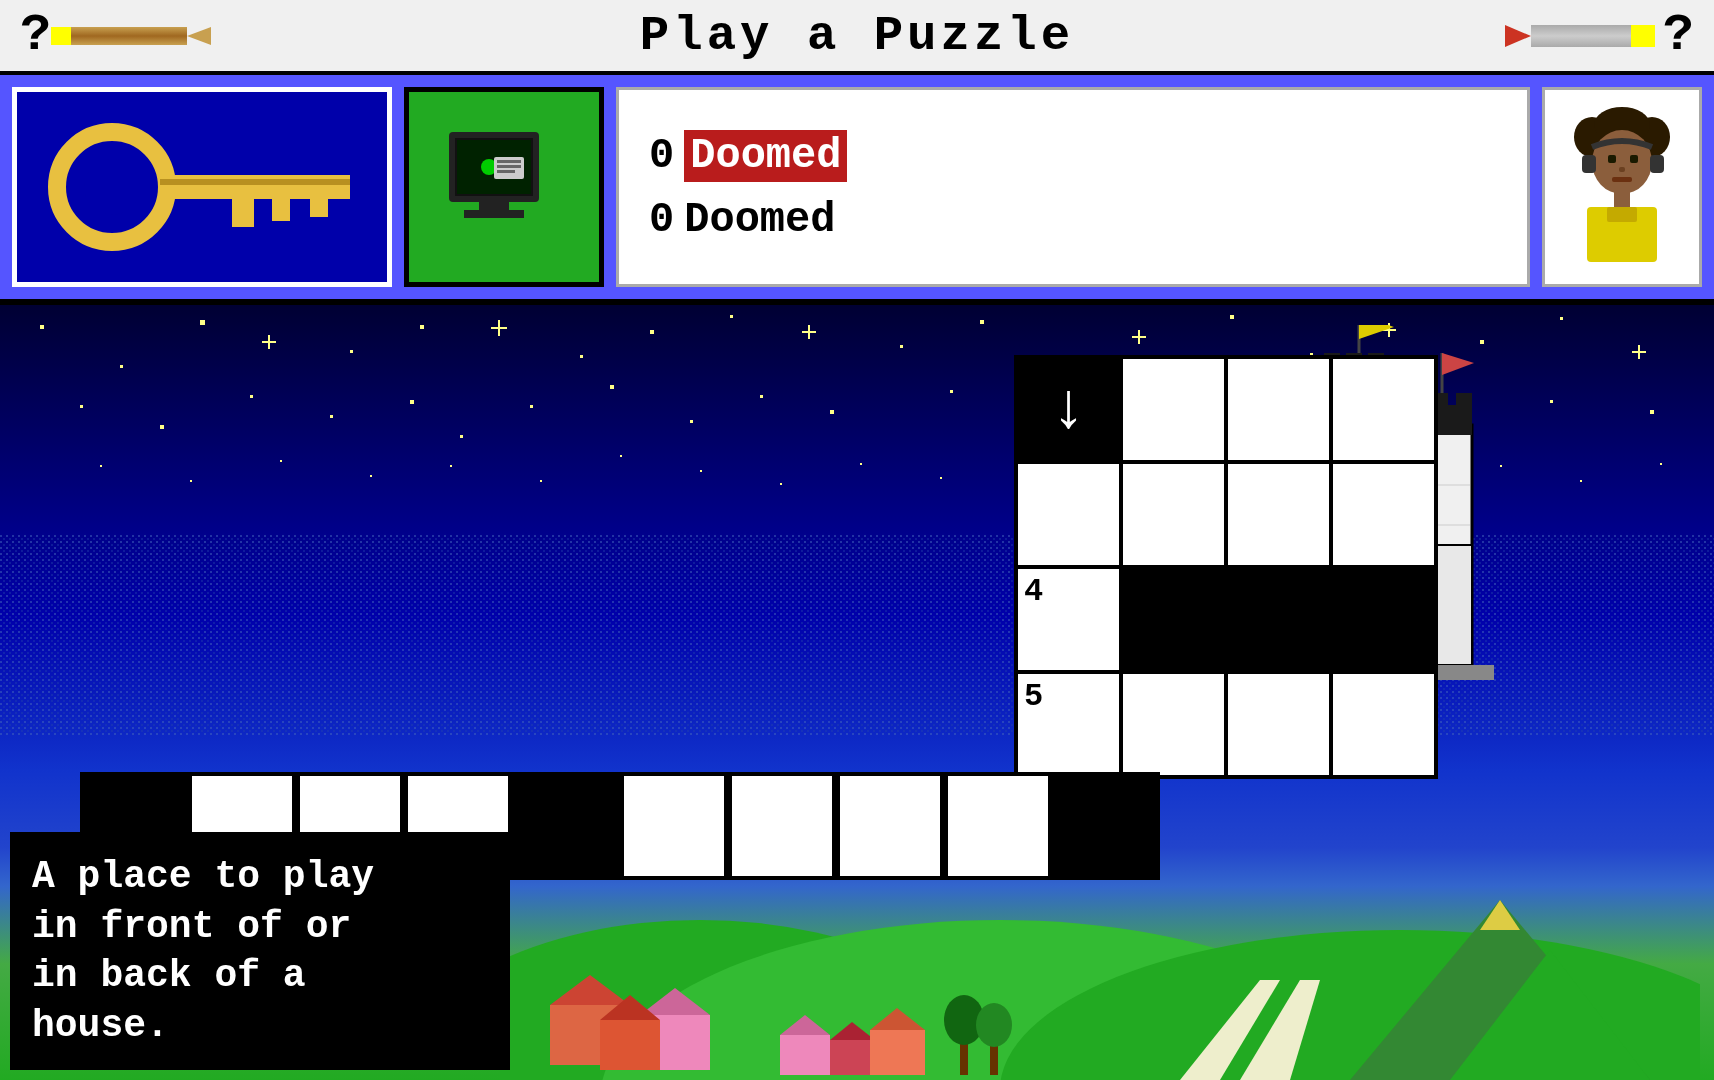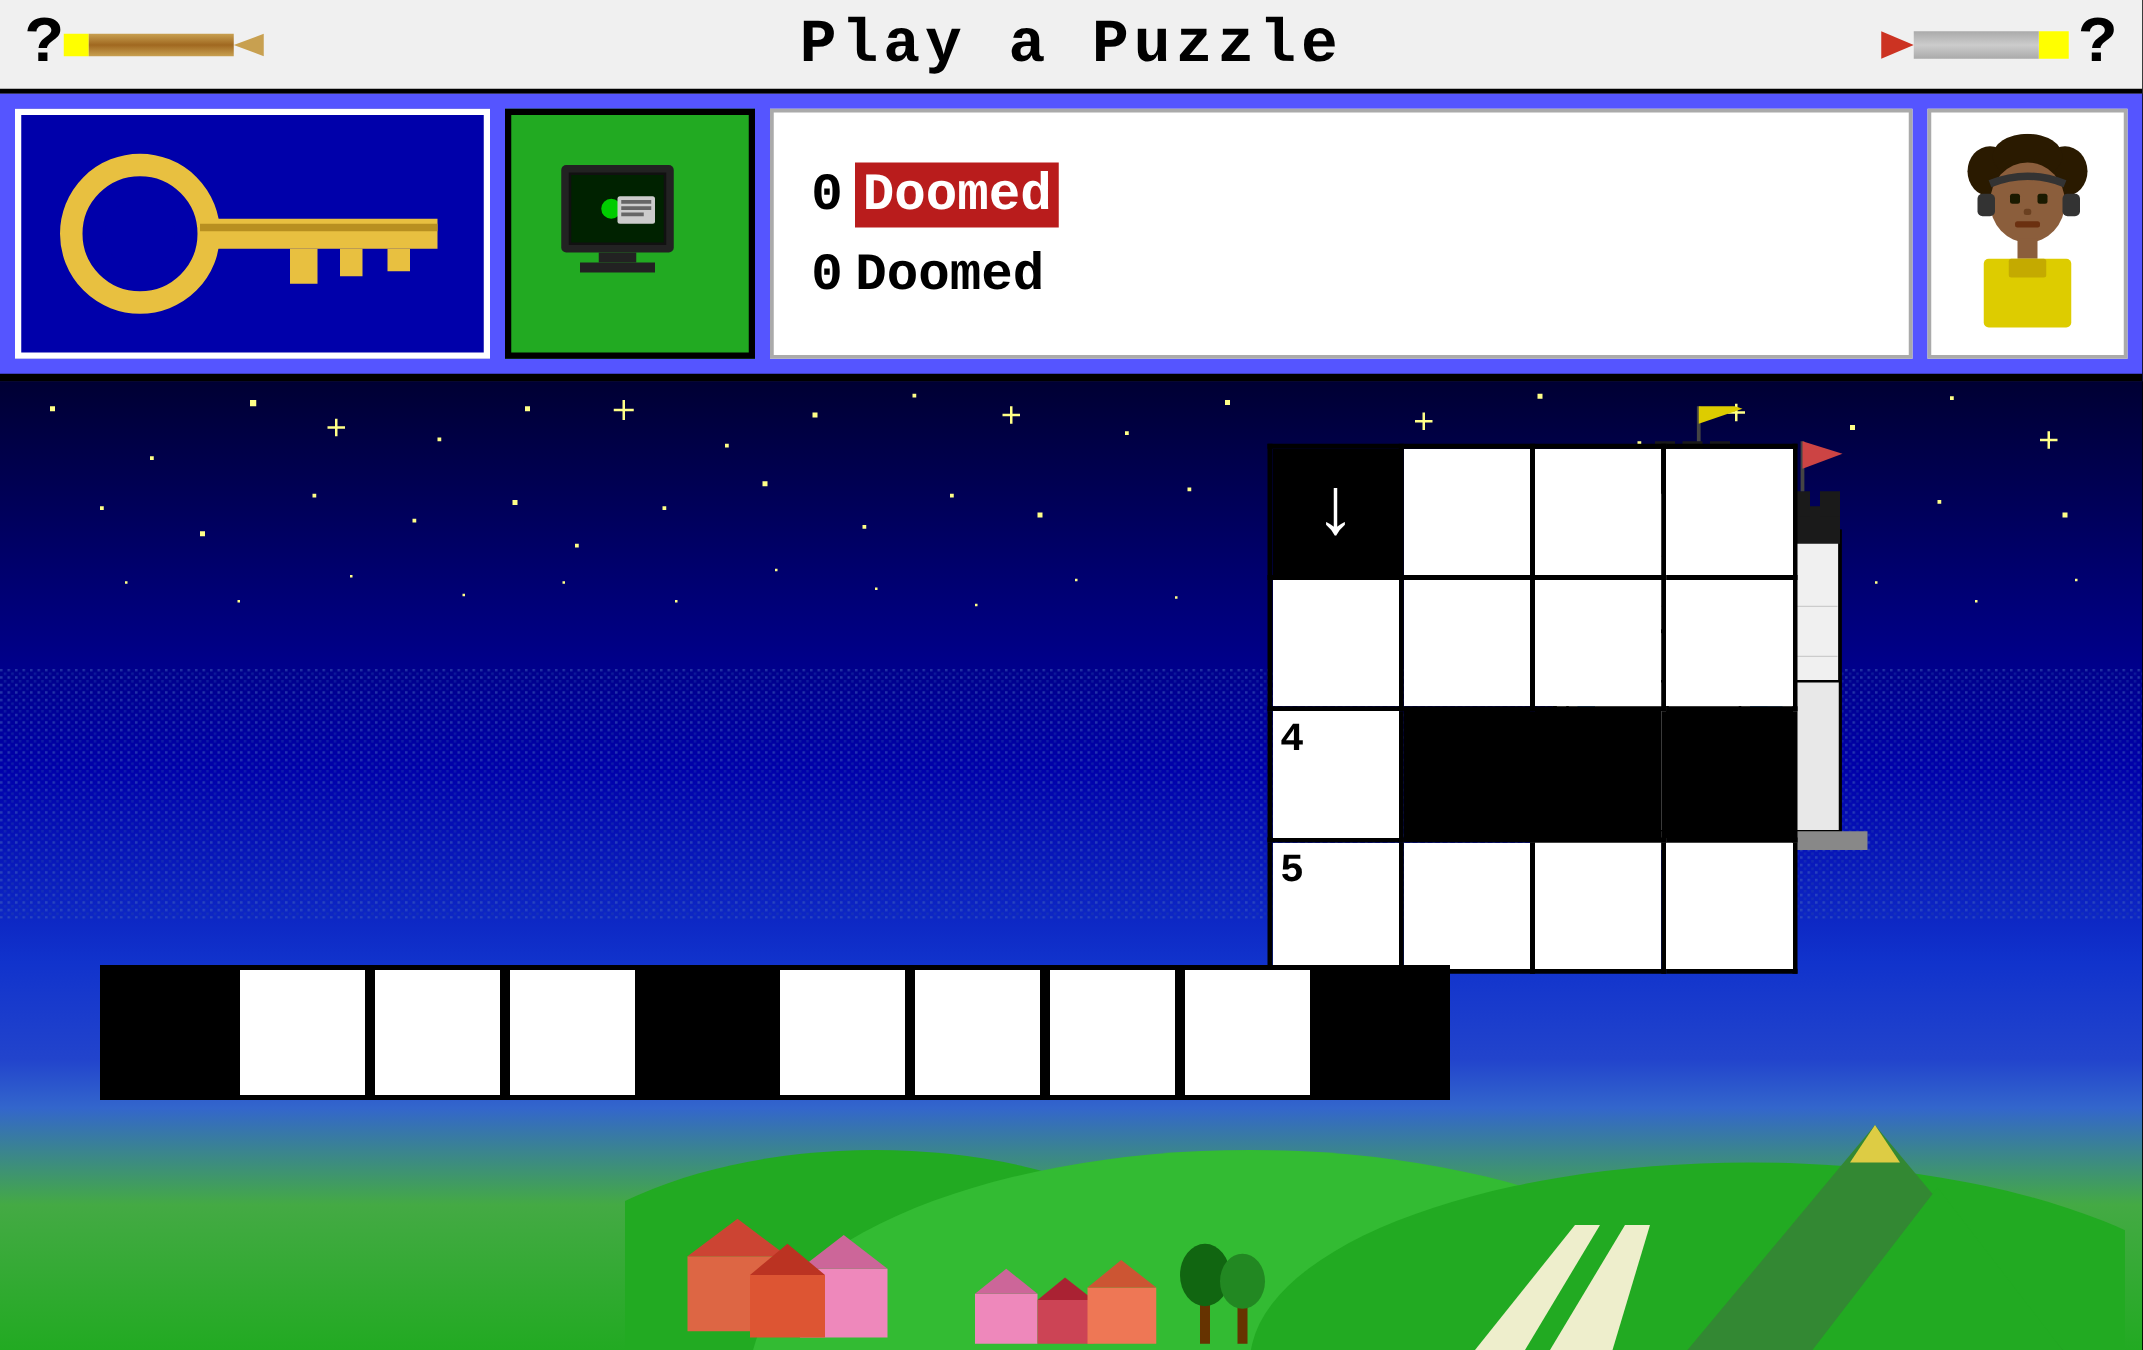--- a/index.html
+++ b/index.html
@@ -619,14 +619,22 @@
     <polygon points="330,220 352,202 375,220" fill="#aa2233"></polygon>
     <rect x="370" y="210" width="55" height="45" fill="#ee7755"></rect>
     <polygon points="370,210 397,188 425,210" fill="#cc5533"></polygon>
 
     <rect x="460" y="215" width="8" height="40" fill="#663300"></rect>
     <ellipse cx="464" cy="200" rx="20" ry="25" fill="#116611"></ellipse>
     <rect x="490" y="220" width="8" height="35" fill="#663300"></rect>
     <ellipse cx="494" cy="205" rx="18" ry="22" fill="#228822"></ellipse>
   </svg>
 
+  <div class="clue-box">
+    <div class="clue-text">
+      A place to play<br>
+      in front of or<br>
+      in back of a<br>
+      house.
+    </div>
+  </div>
 
 </div>
 
 </body></html>

